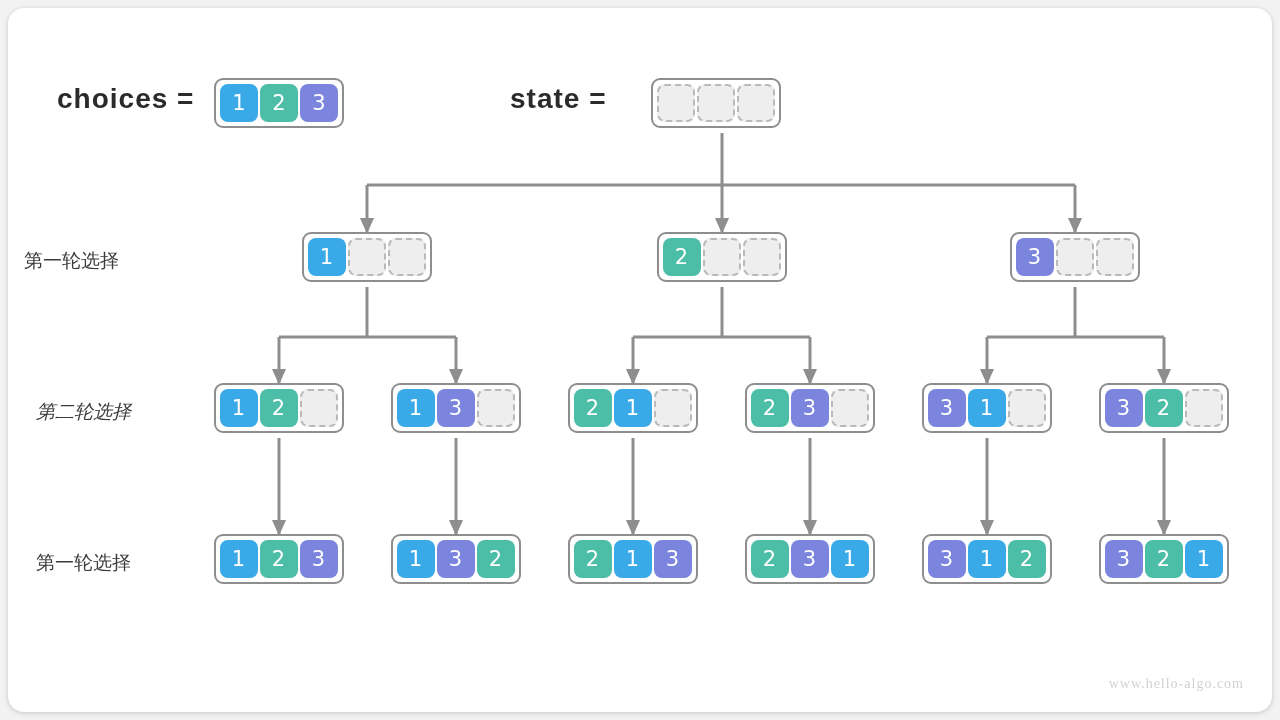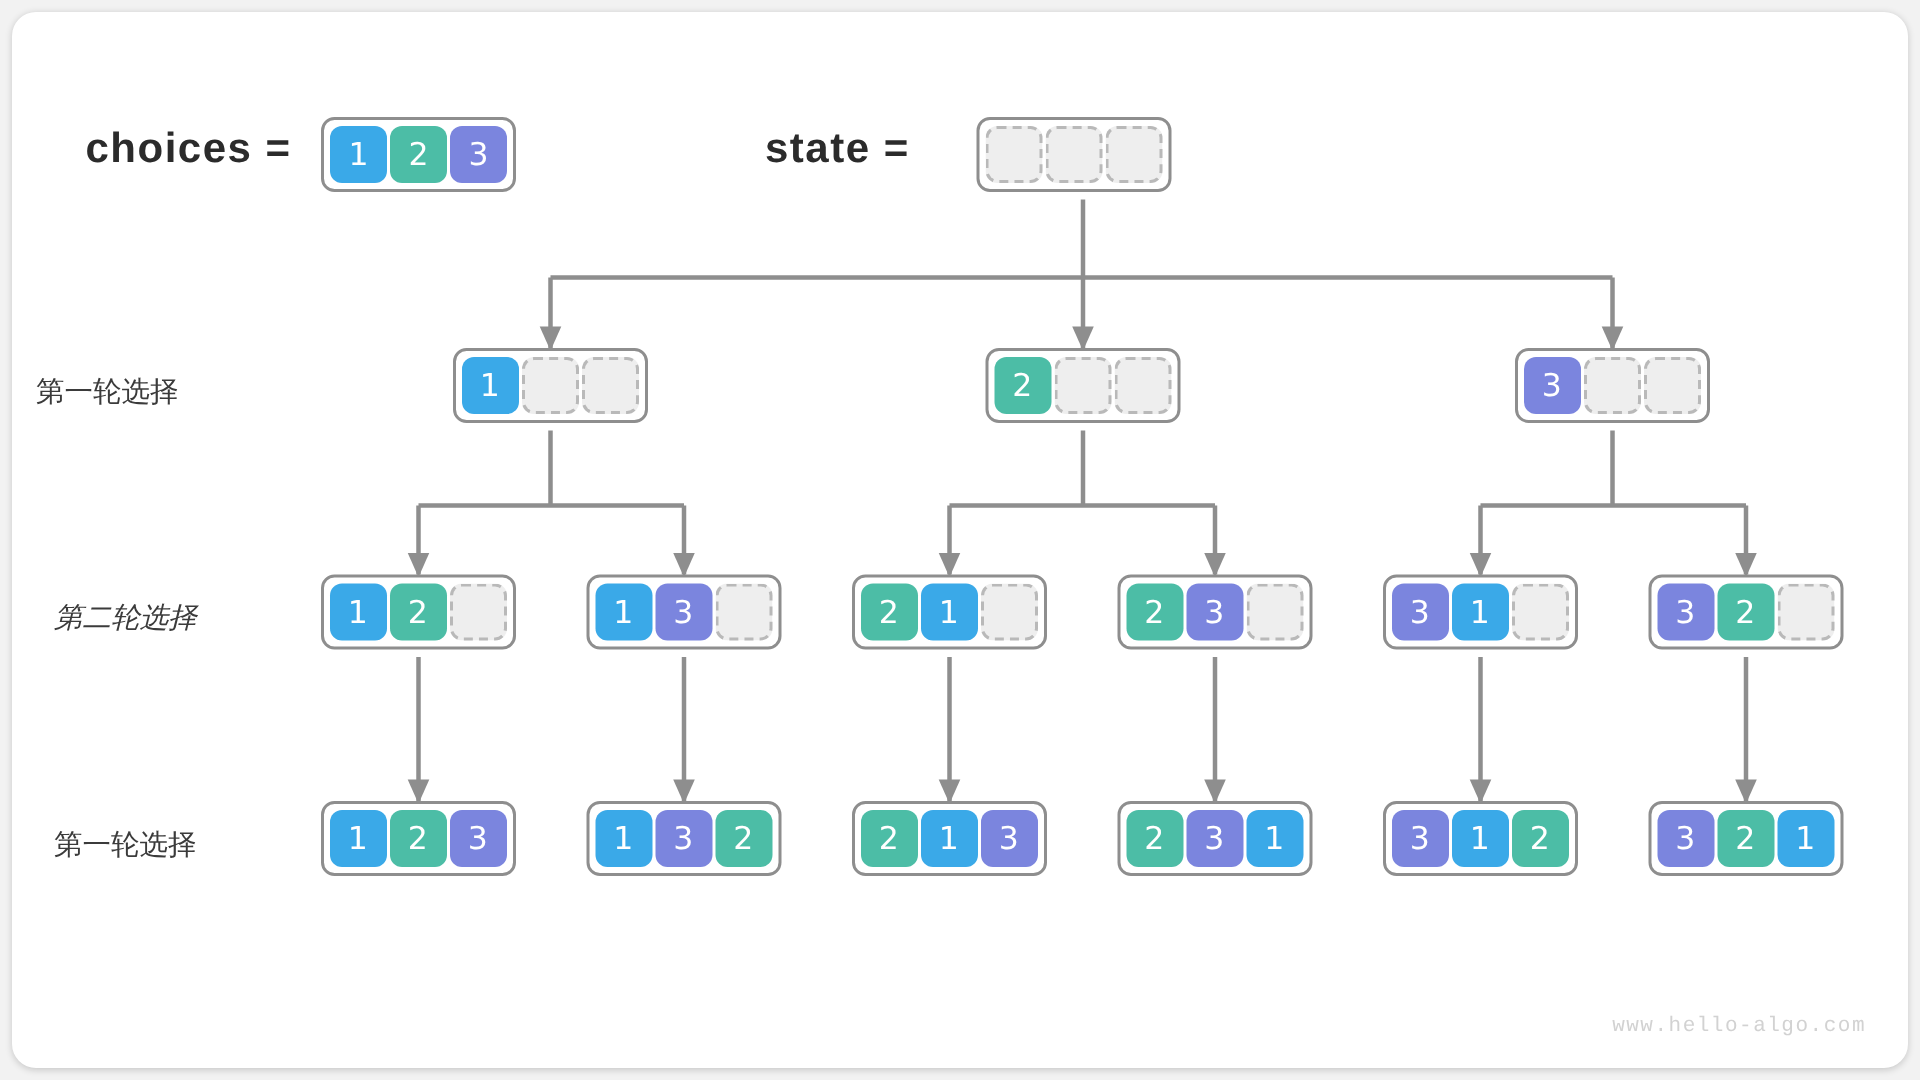--- a/index.html
+++ b/index.html
@@ -89,21 +89,21 @@
   }
   .cell.v1 { background: #3aa9e8; }
   .cell.v2 { background: #4cbda6; }
   .cell.v3 { background: #7b85de; }
 
   
   #watermark {
     position: absolute;
     right: 36px;
     bottom: 28px;
-    font-family: Liberation Mono, monospace;
+    font-family: Liberation Serif, serif;
     font-size: 14px;
     color: #d2d2d2;
     letter-spacing: 1px;
   }
 </style>
 </head>
 <body>
 
 <div id="stage">
   <div id="card"></div>

